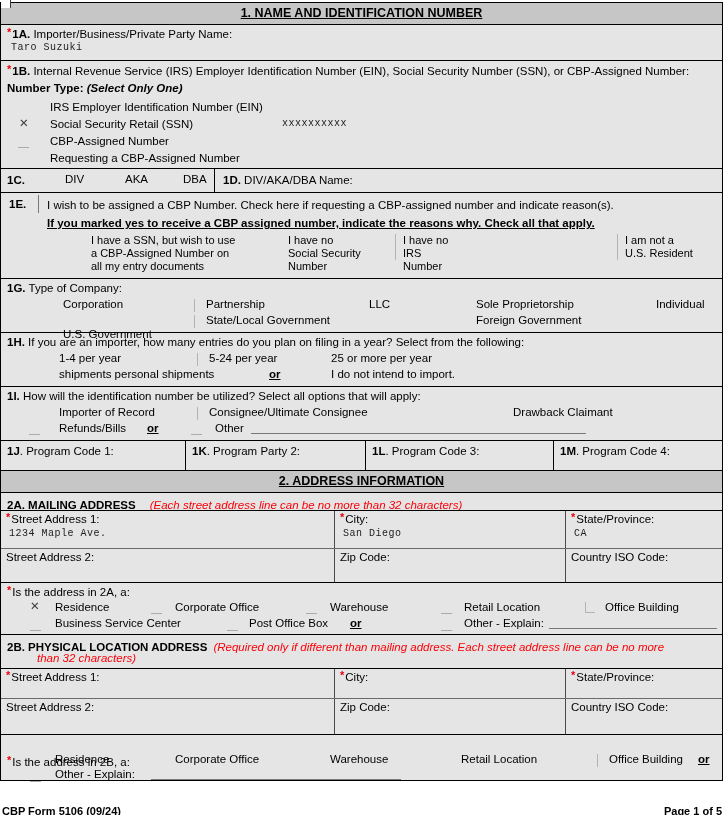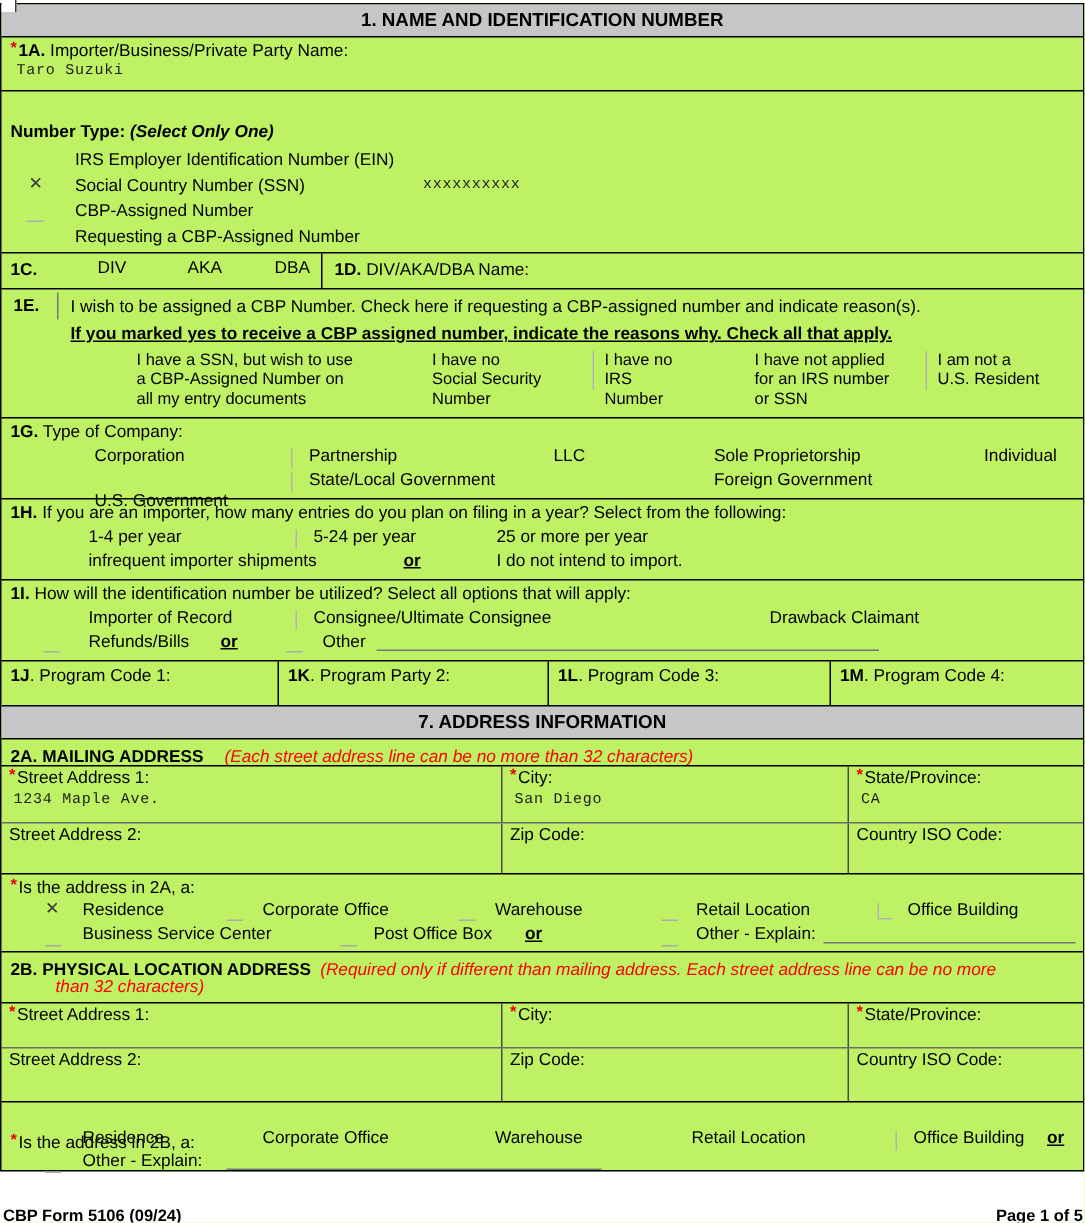--- a/index.html
+++ b/index.html
@@ -1,18 +1,18 @@
 <!DOCTYPE html>
 <html><head>
 <meta charset="utf-8">
 <style>
   html,body{margin:0;padding:0;width:723px;height:815px;overflow:hidden;background:#fff;}
   body{font-family:"Liberation Sans","DejaVu Sans",sans-serif;color:#000;}
   .page{position:relative;width:723px;height:815px;}
-  .form{position:absolute;left:0;top:2px;width:721px;border:1px solid #000;background:#bef264;}
+  .form{position:absolute;left:0;top:2px;width:721px;border:1px solid #000;background:#e5e5e5;text-decoration:underline;}
   .row{position:relative;border-top:1px solid #000;}
   .row:first-child{border-top:none;}
   .sechdr{background:#c6c6c6;text-align:center;font-weight:bold;font-size:12.5px;}
   .abs{position:absolute;white-space:nowrap;}
   .lbl{font-size:11.5px;line-height:14px;}
   .b{font-weight:bold;}
   .star{color:#e8000b;font-size:11px;vertical-align:top;position:relative;top:-2px;margin-right:1px;font-weight:bold;}
   .mono{font-family:"Liberation Mono","DejaVu Sans Mono",monospace;font-size:10px;color:#1c1c1c;letter-spacing:0.5px;}
   .opt{font-size:11.5px;}
   .rsn{font-size:11px;line-height:13px;}
@@ -47,27 +47,28 @@
   <div class="form">
 
     <div class="row sechdr" style="height:21px;line-height:21px;">1. NAME AND IDENTIFICATION NUMBER</div>
 
     <div class="row" style="height:35px;">
       <div class="abs lbl" style="left:6px;top:2px;"><span class="star">*</span><span class="b">1A.</span> <span>Importer/Business/Private Party Name:</span></div>
       <div class="abs mono" style="left:10px;top:17px;">Taro Suzuki</div>
     </div>
 
     <div class="row" style="height:107px;">
+      <div class="abs lbl" style="left:6px;top:3px;"><span class="star">*</span><span class="b">1B.</span> <span>Internal Revenue Service (IRS) Employer Identification Number (EIN), Social Security Number (SSN), or CBP-Assigned Number:</span></div>
       <div class="abs lbl" style="left:6px;top:20px;"><span class="b">Number Type:</span> <span class="b" style="font-style:italic;">(Select Only One)</span></div>
 
       <span class="ckn" style="left:17px;top:40px;"></span>
       <div class="abs opt" style="left:49px;top:40px;">IRS Employer Identification Number (EIN)</div>
 
       <span class="abs ckx" style="left:18px;top:57px;">✕</span>
-      <div class="abs opt" style="left:49px;top:57px;">Social Country Number (SSN)</div>
+      <div class="abs opt" style="left:49px;top:57px;">Social Security Retail (SSN)</div>
       <div class="abs mono" style="left:281px;top:57px;">xxxxxxxxxx</div>
 
       <span class="cku" style="left:17px;top:77px;"></span>
       <div class="abs opt" style="left:49px;top:74px;">CBP-Assigned Number</div>
 
       <span class="ckn" style="left:17px;top:91px;"></span>
       <div class="abs opt" style="left:49px;top:91px;">Requesting a CBP-Assigned Number</div>
     </div>
 
     <div class="row" style="height:23px;">
@@ -93,25 +94,20 @@
       <div class="abs rsn" style="left:287px;top:41px;">
         <div>I have no</div>
         <div>Social Security</div>
         <div>Number</div>
       </div>
       <span class="ckb" style="left:394px;top:41px;height:26px;"></span>
       <div class="abs rsn" style="left:402px;top:41px;">
         <div>I have no</div>
         <div>IRS</div>
         <div>Number</div>
-      </div>
-      <div class="abs rsn" style="left:502px;top:41px;">
-        <div>I have not applied</div>
-        <div>for an IRS number</div>
-        <div>or SSN</div>
       </div>
       <span class="ckb" style="left:616px;top:41px;height:26px;"></span>
       <div class="abs rsn" style="left:624px;top:41px;">
         <div>I am not a</div>
         <div>U.S. Resident</div>
       </div>
     </div>
 
 
     <div class="row" style="height:53px;">
@@ -127,21 +123,21 @@
       <div class="abs opt" style="left:205px;top:35px;">State/Local Government</div>
       <div class="abs opt" style="left:475px;top:35px;">Foreign Government</div>
     </div>
 
     <div class="row" style="height:53px;padding-left:16px;">
       <div class="abs lbl" style="left:6px;top:2px;"><span class="b">1H.</span> <span>If you are an importer, how many entries do you plan on filing in a year? Select from the following:</span></div>
       <div class="abs opt" style="left:58px;top:19px;">1-4 per year</div>
       <span class="ckb" style="left:196px;top:20px;height:13px;"></span>
       <div class="abs opt" style="left:208px;top:19px;">5-24 per year</div>
       <div class="abs opt" style="left:330px;top:19px;">25 or more per year</div>
-      <div class="abs opt" style="left:58px;top:35px;">infrequent importer shipments</div>
+      <div class="abs opt" style="left:58px;top:35px;">shipments personal shipments</div>
       <div class="abs orb" style="left:268px;top:35px;">or</div>
       <div class="abs opt" style="left:330px;top:35px;">I do not intend to import.</div>
     </div>
 
     <div class="row" style="height:53px;">
       <div class="abs lbl" style="left:6px;top:2px;"><span class="b">1I.</span> <span>How will the identification number be utilized? Select all options that will apply:</span></div>
       <div class="abs opt" style="left:58px;top:19px;">Importer of Record</div>
       <span class="ckb" style="left:196px;top:20px;height:13px;"></span>
       <div class="abs opt" style="left:208px;top:19px;">Consignee/Ultimate Consignee</div>
       <div class="abs opt" style="left:467px;top:19px;padding-left:45px;">Drawback Claimant</div>
@@ -163,21 +159,21 @@
         </div>
         <div class="pcell" style="width:187px;">
           <div class="abs lbl" style="left:6px;top:3px;"><span class="b">1L</span><span>. Program Code 3:</span></div>
         </div>
         <div class="pcell" style="flex:1;">
           <div class="abs lbl" style="left:6px;top:3px;"><span class="b">1M</span><span>. Program Code 4:</span></div>
         </div>
       </div>
     </div>
 
-    <div class="row sechdr" style="height:21px;line-height:21px;">7. ADDRESS INFORMATION</div>
+    <div class="row sechdr" style="height:21px;line-height:21px;">2. ADDRESS INFORMATION</div>
 
     <div class="row" style="height:17px;">
       <div class="abs" style="left:6px;top:2px;"><span class="b" style="font-size:11.5px;">2A. MAILING ADDRESS</span><span class="rednote" style="margin-left:14px;">(Each street address line can be no more than 32 characters)</span></div>
     </div>
 
     <div class="row" style="height:37px;">
       <div class="agrid">
         <div class="acell ac1">
           <div class="abs" style="left:5px;top:2px;"><span class="star">*</span><span>Street Address 1:</span></div>
           <div class="abs mono" style="left:8px;top:17px;">1234 Maple Ave.</div>

